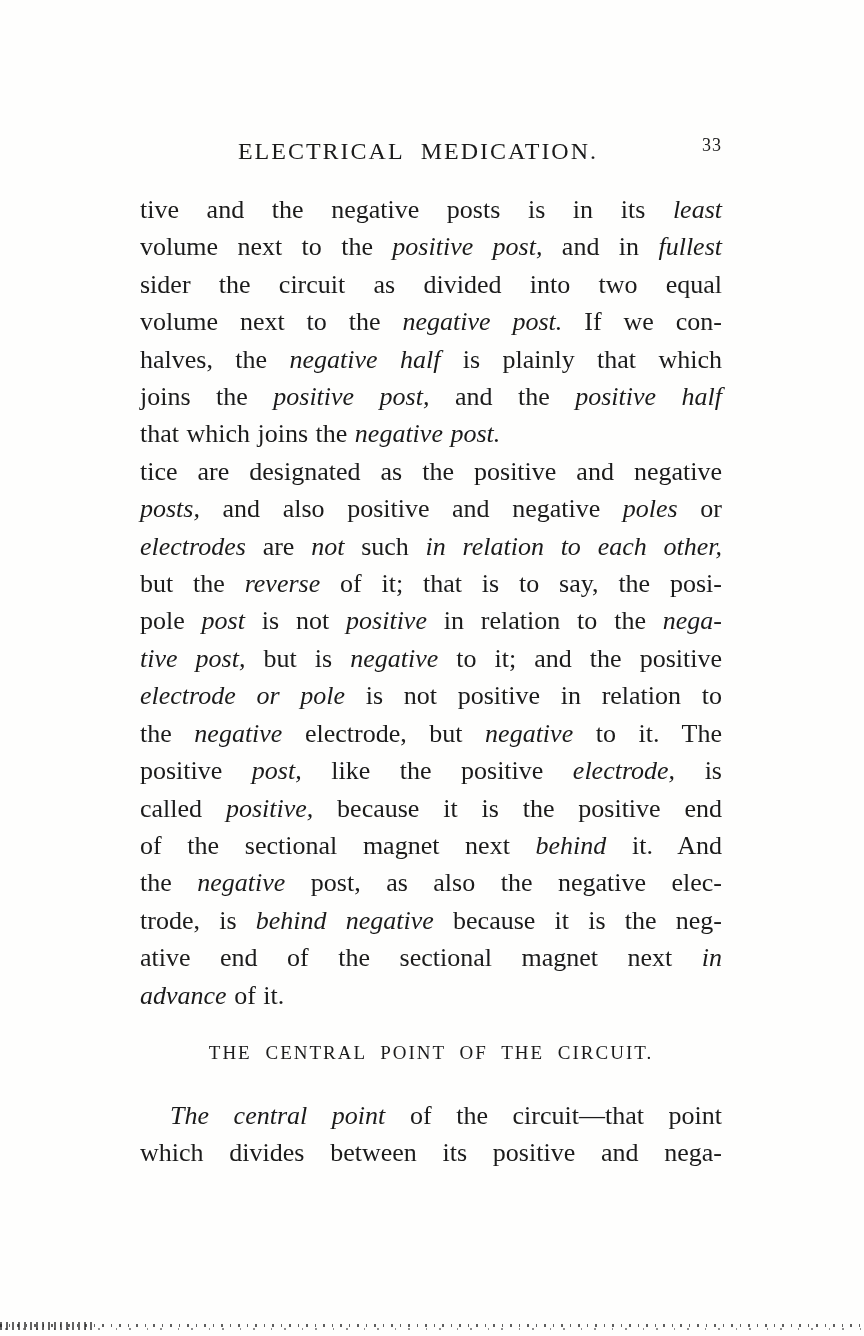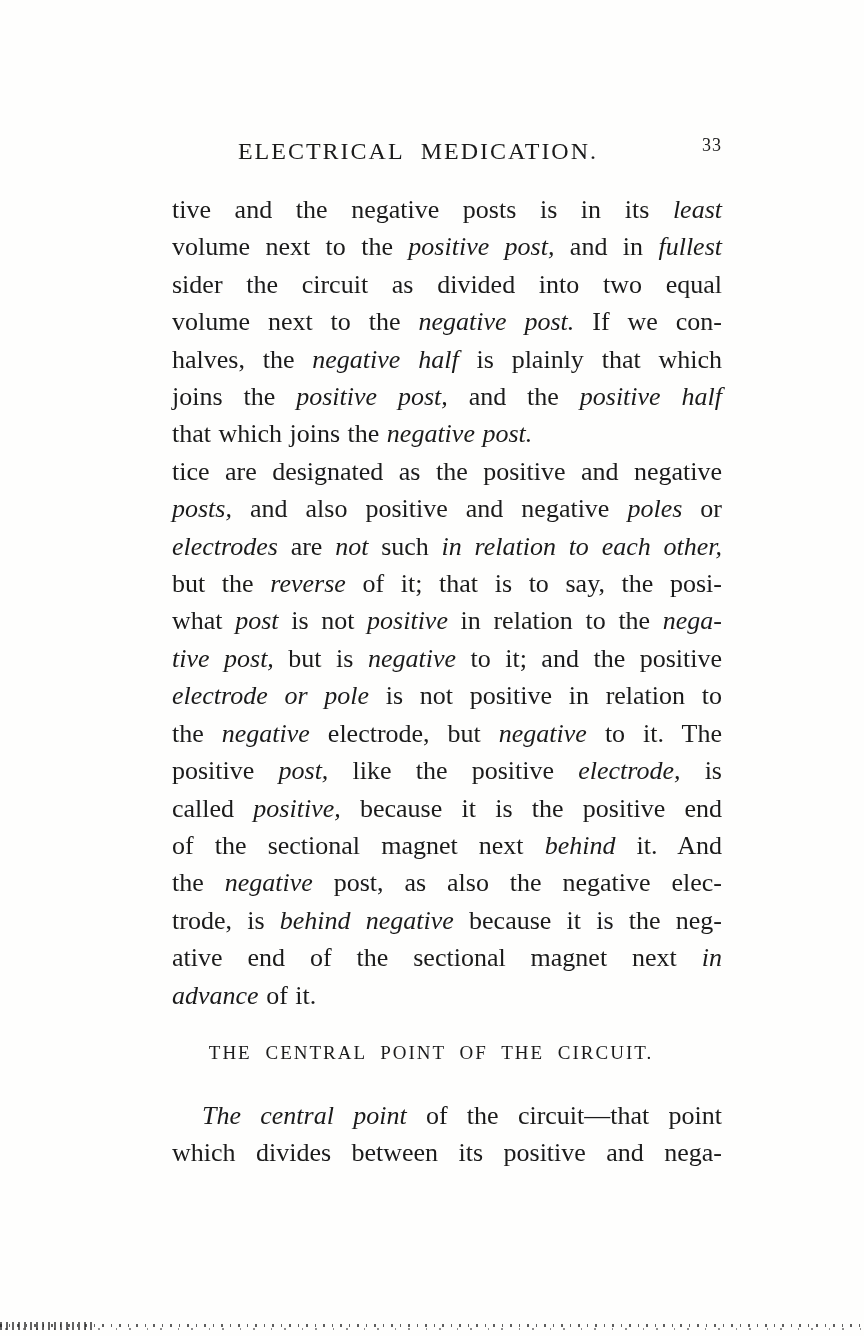--- a/index.html
+++ b/index.html
@@ -29,21 +29,20 @@
   }
   .text-column {
     position: absolute; top: 191px; left: 140px; width: 582px;
     font-size: 26px; line-height: 37.4px;
     word-spacing: 1px;
   }
   .line {
     text-align: justify;
     text-align-last: justify;
     min-height: 37.4px;
-    margin-left: 32px;
   }
   .line-left { text-align: left; text-align-last: left; }
   .line-indent { text-indent: 30px; }
   .it { font-style: italic; }
   .section-heading {
     margin: 25px 0 30px 0;
     text-align: center; text-align-last: center;
     font-size: 19px; line-height: 28px;
     letter-spacing: 2px; word-spacing: 7px;
     text-indent: 0;
@@ -90,21 +89,21 @@
         <div class="line"><span>volume next to the </span><span class="it">negative post.</span><span> If we con-</span></div>
         <div class="line"><span>halves, the </span><span class="it">negative half</span><span> is plainly that which</span></div>
         <div class="line"><span>joins the </span><span class="it">positive post,</span><span> and the </span><span class="it">positive half</span></div>
         <div class="line line-left"><span>that which joins the </span><span class="it">negative post.</span></div>
       </div>
     <div class="paragraph">
         <div class="line"><span>tice are designated as the positive and negative</span></div>
         <div class="line"><span class="it">posts,</span><span> and also positive and negative </span><span class="it">poles</span><span> or</span></div>
         <div class="line"><span class="it">electrodes</span><span> are </span><span class="it">not</span><span> such </span><span class="it">in relation to each other,</span></div>
         <div class="line"><span>but the </span><span class="it">reverse</span><span> of it; that is to say, the posi-</span></div>
-        <div class="line"><span>what </span><span class="it">post</span><span> is not </span><span class="it">positive</span><span> in relation to the </span><span class="it">nega-</span></div>
+        <div class="line"><span>pole </span><span class="it">post</span><span> is not </span><span class="it">positive</span><span> in relation to the </span><span class="it">nega-</span></div>
         <div class="line"><span class="it">tive post,</span><span> but is </span><span class="it">negative</span><span> to it; and the positive</span></div>
         <div class="line"><span class="it">electrode or pole</span><span> is not positive in relation to</span></div>
         <div class="line"><span>the </span><span class="it">negative</span><span> electrode, but </span><span class="it">negative</span><span> to it. The</span></div>
         <div class="line"><span>positive </span><span class="it">post,</span><span> like the positive </span><span class="it">electrode,</span><span> is</span></div>
         <div class="line"><span>called </span><span class="it">positive,</span><span> because it is the positive end</span></div>
         <div class="line"><span>of the sectional magnet next </span><span class="it">behind</span><span> it. And</span></div>
         <div class="line"><span>the </span><span class="it">negative</span><span> post, as also the negative elec-</span></div>
         <div class="line"><span>trode, is </span><span class="it">behind negative</span><span> because it is the neg-</span></div>
         <div class="line"><span>ative end of the sectional magnet next </span><span class="it">in</span></div>
         <div class="line line-left"><span class="it">advance</span><span> of it.</span></div>

